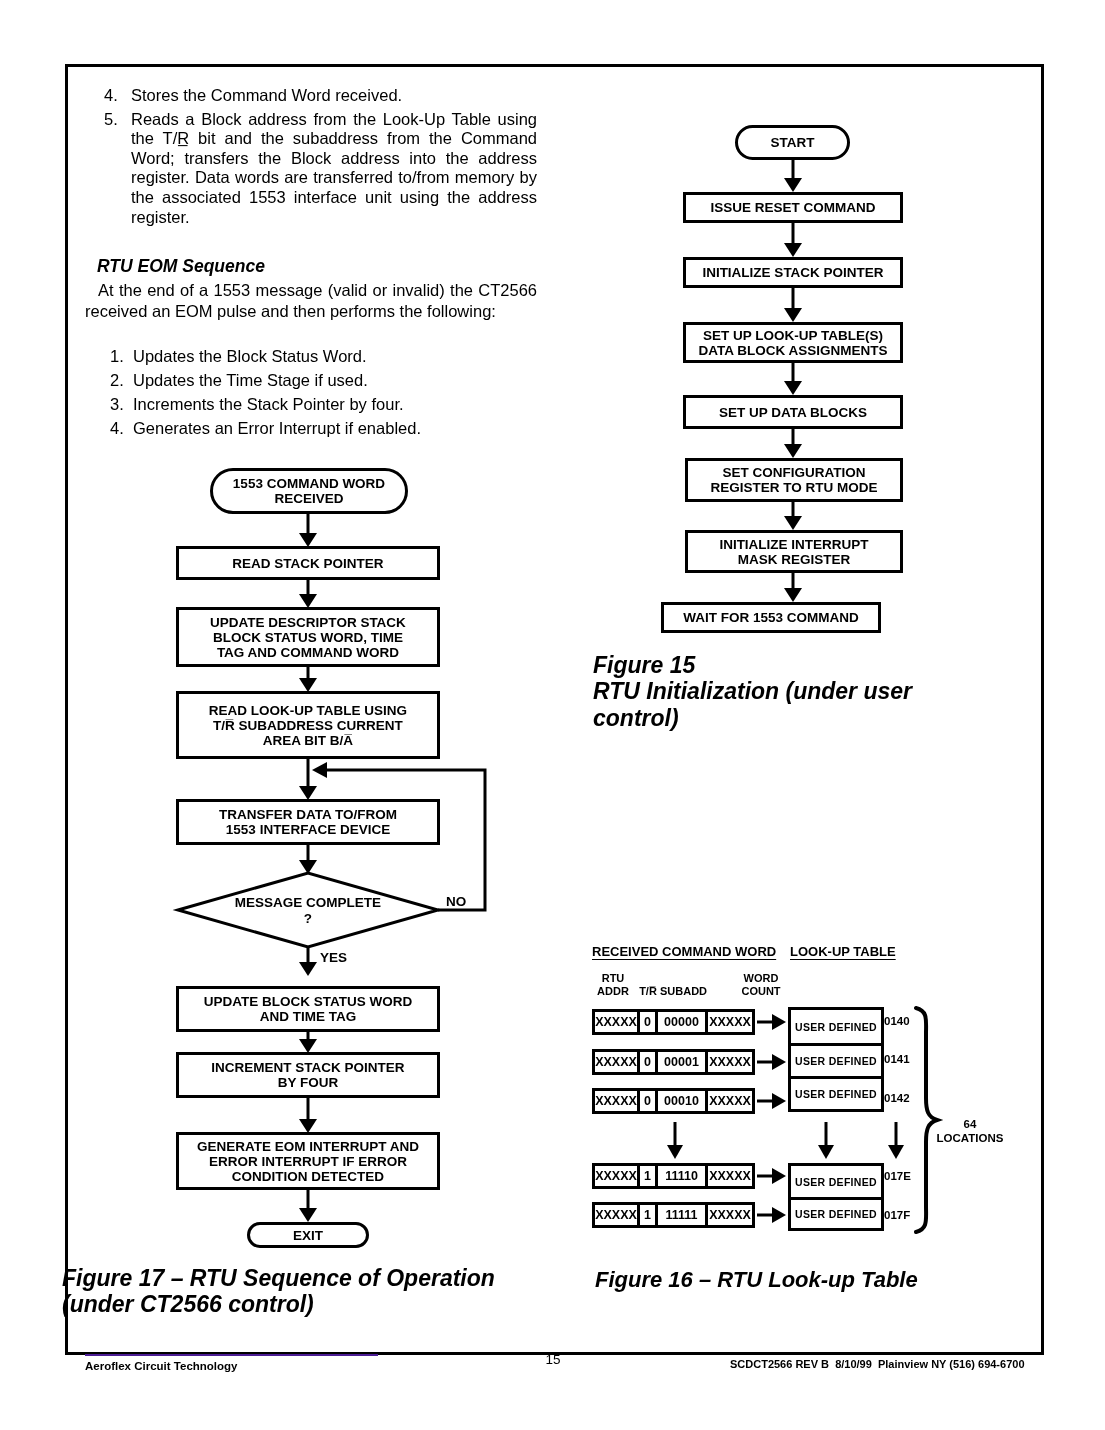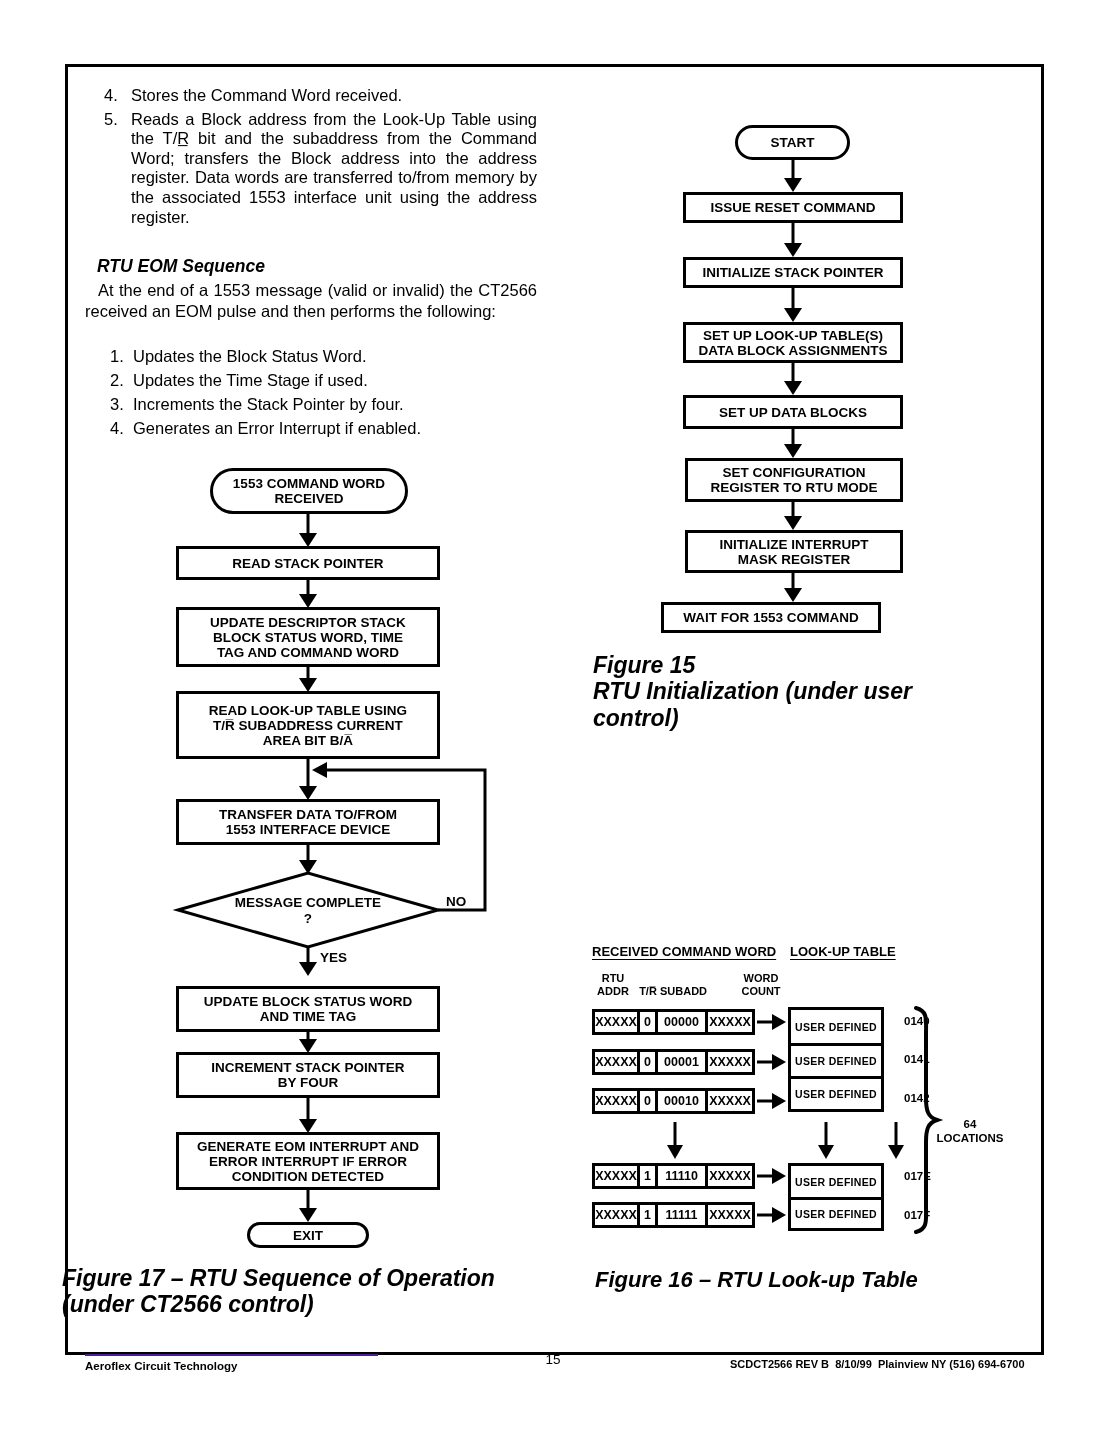--- a/index.html
+++ b/index.html
@@ -35,21 +35,21 @@
   .f16-col{position:absolute;font-weight:bold;font-size:11px;line-height:13px;text-align:center;
            white-space:pre-line;}
   .cw-row{position:absolute;display:flex;z-index:2;}
   .cw-cell{box-sizing:border-box;height:26px;border:3px solid #000;margin-left:-3px;background:#fff;
            display:flex;align-items:center;justify-content:center;font-weight:bold;font-size:12.5px;}
   .cw-cell:first-child{margin-left:0;}
   .lut{position:absolute;border:3.5px solid #000;background:#fff;z-index:2;}
   .lut-cell{box-sizing:border-box;border-top:3px solid #000;display:flex;align-items:center;
             justify-content:center;font-weight:bold;font-size:10.5px;letter-spacing:.3px;}
   .lut-cell:first-child{border-top:none;}
-  .addr{position:absolute;font-weight:bold;font-size:11.5px;padding-left:20px;}
+  .addr{position:absolute;font-weight:bold;font-size:11.5px;}
   .brace-label{position:absolute;left:933px;top:1117px;width:74px;text-align:center;font-weight:bold;
            font-size:11.5px;line-height:14px;white-space:pre-line;}
 
   
   .footer-left{position:absolute;left:85px;top:1354px;width:293px;border-top:2px solid #4c1d95;
            padding-top:4px;font-size:11.5px;font-weight:bold;}
   .page-num{position:absolute;left:535px;top:1352px;width:36px;text-align:center;font-size:13.5px;}
   .footer-right{position:absolute;left:730px;top:1352px;width:292px;border-top:2px solid #000;
            padding-top:4px;font-size:11px;font-weight:bold;white-space:pre;text-align:right;}
 </style>

